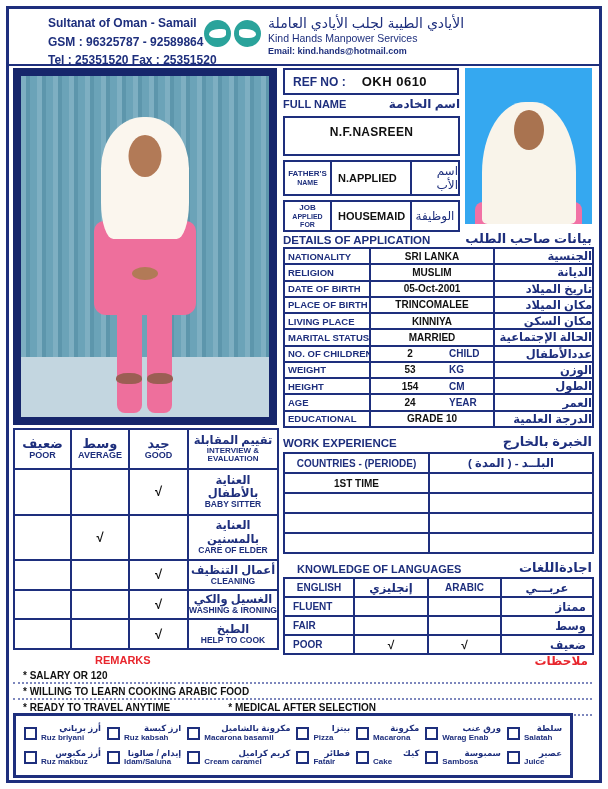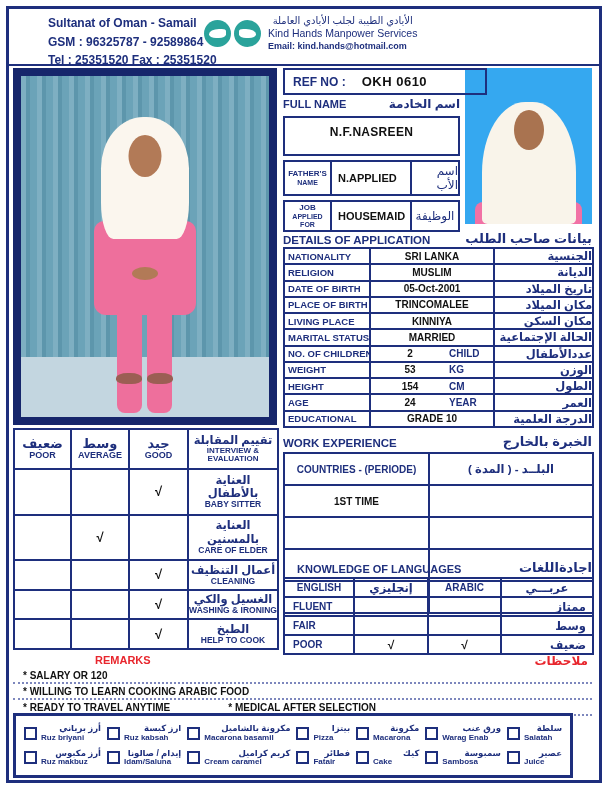--- a/index.html
+++ b/index.html
@@ -13,21 +13,21 @@
   
   #header{position:absolute; left:12px; top:9px; width:584px; height:52px; display:flex;}
   .h-left{width:192px; padding:5px 0 0 36px; font-size:12px; font-weight:bold; line-height:1.55; white-space:nowrap;}
   .h-center{flex:1; display:flex; gap:6px; padding-top:3px;}
   .logo{width:58px; height:30px; position:relative; margin-top:8px; flex:none;}
   .logo .circ{position:absolute; width:27px; height:27px; border-radius:50%; background:var(--teal);}
   .logo .c1{left:0;} .logo .c2{left:30px;}
   .logo .circ::after{content:""; position:absolute; left:5px; top:9px; width:17px; height:9px; background:#fff; border-radius:70% 30% 50% 50%;}
   .logo .c2::after{border-radius:30% 70% 50% 50%;}
   .h-center-text{line-height:1.3; padding-top:2px; white-space:nowrap;}
-  .h-ar{font-size:10px; direction:rtl; text-align:center;}
+  .h-ar{font-size:14px; direction:rtl; text-align:right;}
   .h-name{font-size:10.5px;}
   .h-email{font-size:9px; font-weight:bold;}
   .h-right{width:178px; direction:rtl; text-align:center; font-size:9px; font-weight:bold; line-height:1.7; padding-top:3px; white-space:nowrap;}
   .header-rule{position:absolute; left:9px; top:64px; width:590px; border-top:2px solid var(--navy);}
 
   
   #photo-full{position:absolute; left:13px; top:68px; width:264px; height:357px; background:#16266b; padding:8px;}
   .photo-inner{width:100%; height:100%; position:relative; overflow:hidden;
     background:repeating-linear-gradient(90deg,#7eafc2 0 5px,#5d96ac 5px 9px,#6ba3b8 9px 16px);}
   .floor{position:absolute; bottom:0; left:0; width:100%; height:60px; background:#c3d6e0;}
@@ -45,21 +45,21 @@
   
   #portrait{position:absolute; left:465px; top:68px; width:127px; height:156px; background:#35a8f0; overflow:hidden;}
   .p-pink{position:absolute; bottom:0; width:20px; height:22px; background:#f171a5; border-radius:8px 8px 0 0;}
   .p-pink.l{left:10px;} .p-pink.r{right:10px;}
   .p-hijab{position:absolute; bottom:0; left:50%; transform:translateX(-50%); width:94px; height:122px; background:#f9f4ea;
     border-radius:46% 46% 6% 6% / 58% 58% 4% 4%;}
   .p-face{position:absolute; bottom:74px; left:50%; transform:translateX(-50%); width:30px; height:40px; background:#a97350; border-radius:50%;}
 
   
   .bx{border:2px solid var(--navy);}
-  #ref-box{position:absolute; left:283px; top:68px; width:204px; height:27px; display:flex; align-items:center; padding-left:8px;}
+  #ref-box{position:absolute; left:283px; top:68px; width:176px; height:27px; display:flex; align-items:center; padding-left:8px;}
   #ref-box .ref-label{font-size:12px; font-weight:bold;}
   #ref-box .ref-value{font-size:13px; font-weight:bold; color:var(--black); margin-left:16px; letter-spacing:.5px;}
   #fullname-row{position:absolute; left:283px; top:97px; width:177px; display:flex; justify-content:space-between; align-items:center;}
   .lbl-en{font-size:11px; font-weight:bold;}
   .lbl-ar{font-size:12px; font-weight:bold; direction:rtl;}
   #name-box{position:absolute; left:283px; top:116px; width:177px; height:40px; text-align:center; padding-top:7px; font-size:12px; font-weight:bold; color:var(--black); letter-spacing:.3px;}
   .id-row{position:absolute; left:283px; width:177px; display:flex;}
   #father-row{top:160px; height:36px;} #job-row{top:200px; height:32px;}
   .cell-label{width:49px; border:2px solid var(--navy); display:flex; flex-direction:column; justify-content:center; align-items:center; font-weight:bold; line-height:1.15; text-align:center;}
   .cell-label .t1{font-size:8px;} .cell-label .t2{font-size:7px;}
@@ -76,21 +76,21 @@
   #details-table{position:absolute; left:283px; top:247px; width:309px; height:181px;}
   #details-table td.dl{font-size:9.5px; font-weight:bold; padding-left:3px; white-space:nowrap;}
   #details-table .vwrap{display:flex; align-items:center; width:100%;}
   #details-table .val{flex:1; text-align:center; font-size:10px; font-weight:bold; color:var(--black); white-space:nowrap;}
   #details-table .unit{width:44px; font-size:10px; font-weight:bold; text-align:left;}
   #details-table td.da{direction:rtl; text-align:right; padding-right:0; font-size:11.5px; font-weight:bold; white-space:nowrap;}
 
   
   #work-heading{top:434px;}
   #work-table{position:absolute; left:283px; top:452px; width:309px; height:100px;}
-  #work-table td{height:32px;margin-left:7px;}
+  #work-table td{height:20px;margin-left:7px;}
   #work-table .wh-en{font-size:10px; font-weight:bold; text-align:center;}
   #work-table .wh-ar{font-size:11.5px; font-weight:bold; text-align:center; direction:rtl;}
   #work-table .wv{font-size:10px; font-weight:bold; color:var(--black); text-align:center;}
 
   
   #lang-heading{top:560px;}
   #lang-heading .en{padding-left:14px; font-size:11px;}
   #lang-table{position:absolute; left:283px; top:577px; width:309px; height:77px;}
   #lang-table td{height:19px;}
   #lang-table .lh-en{font-size:10px; font-weight:bold; text-align:center;}

